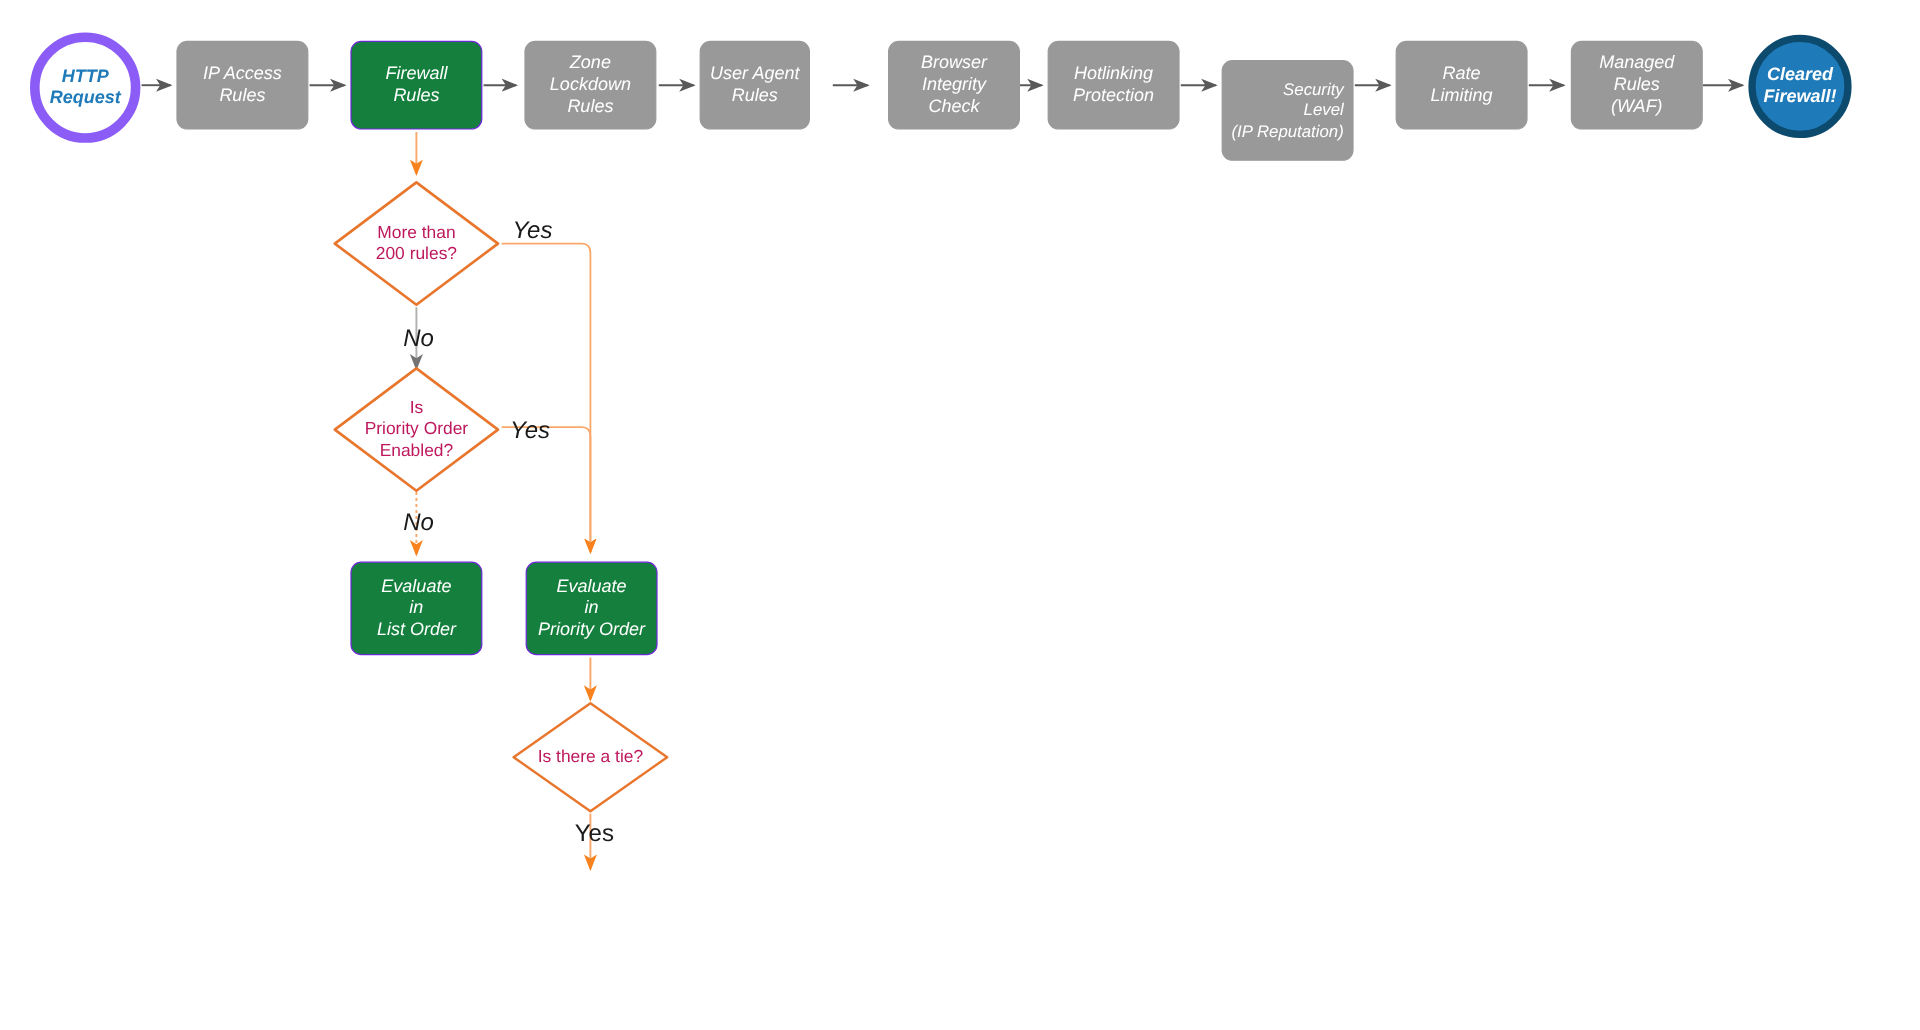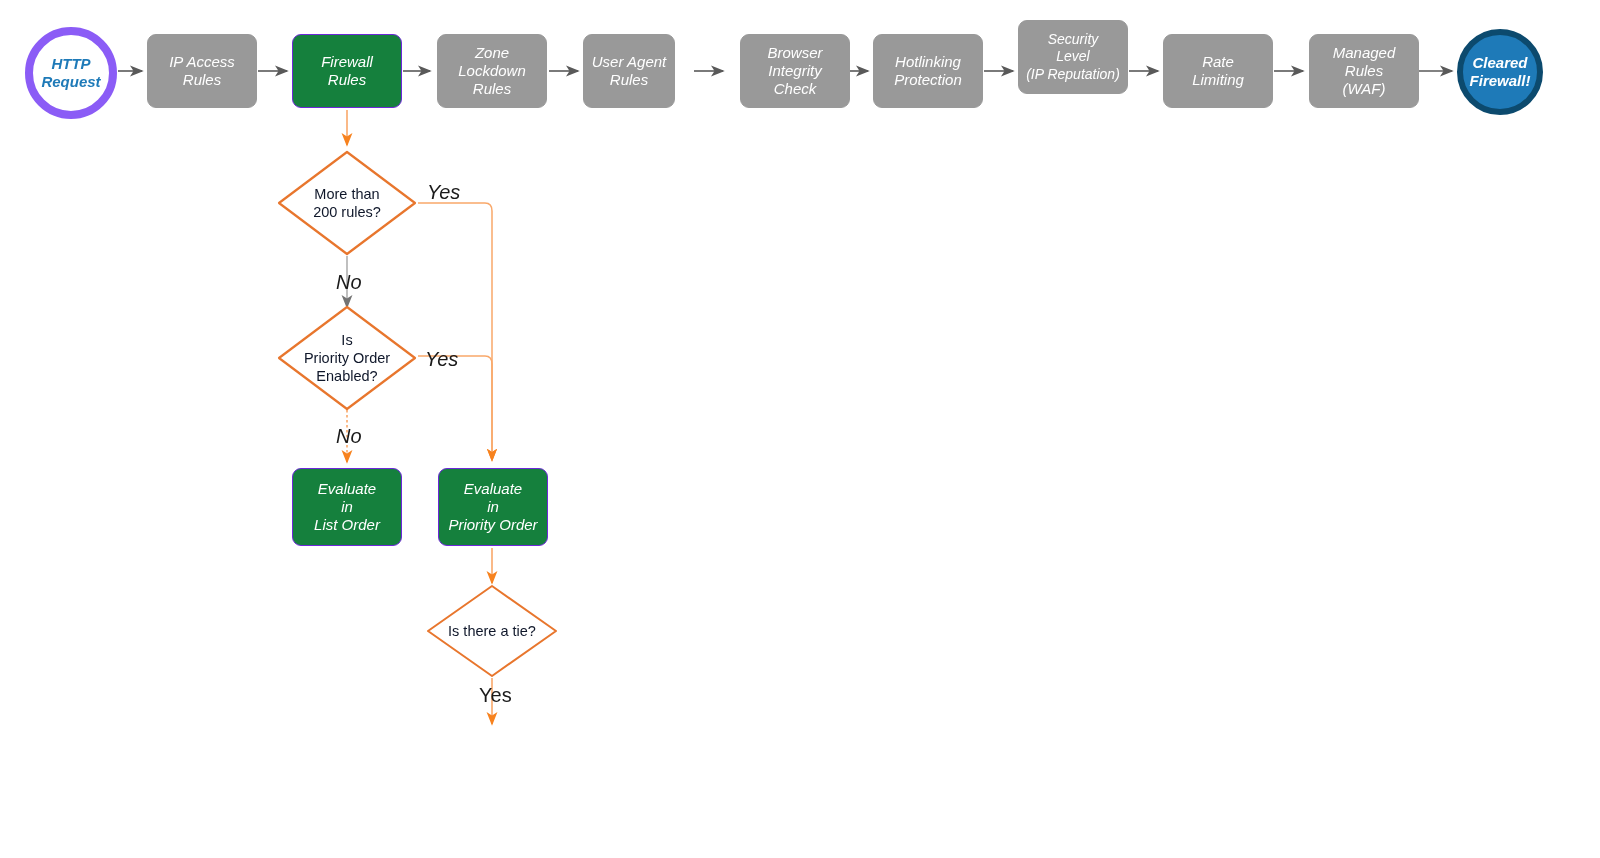--- a/index.html
+++ b/index.html
@@ -90,21 +90,21 @@
     position: absolute;
     left: 0;
     top: 0;
     width: 100%;
     height: 100%;
     display: flex;
     align-items: center;
     justify-content: center;
     text-align: center;
     font-size: 14.5px;
-    color: #0f172a;
+    color: #be185d;
     line-height: 1.25;
   }
 
   
   .edge-label {
     position: absolute;
     font-size: 20px;
     font-style: italic;
     color: #1a1a1a;
     white-space: nowrap;
@@ -188,21 +188,21 @@
   <div class="node box box-gray ml" style="left:583px; top:34px; width:92px; height:74px;">User Agent
 Rules</div>
 
   <div class="node box box-gray ml" style="left:728px; top:34px; width:110px; height:74px;margin-left:12px;">Browser
 Integrity
 Check</div>
 
   <div class="node box box-gray ml" style="left:873px; top:34px; width:110px; height:74px;">Hotlinking
 Protection</div>
 
-  <div class="node box box-gray ml" style="left:1018px; top:20px; width:110px; height:74px; font-size:14px;">Security
+  <div class="node box box-gray ml" style="left:1018px; top:50px; width:110px; height:84px; font-size:14px;text-align:right;">Security
 Level
 (IP Reputation)</div>
 
   <div class="node box box-gray ml" style="left:1163px; top:34px; width:110px; height:74px;">Rate
 Limiting</div>
 
   <div class="node box box-gray ml" style="left:1309px; top:34px; width:110px; height:74px;">Managed
 Rules
 (WAF)</div>
 

